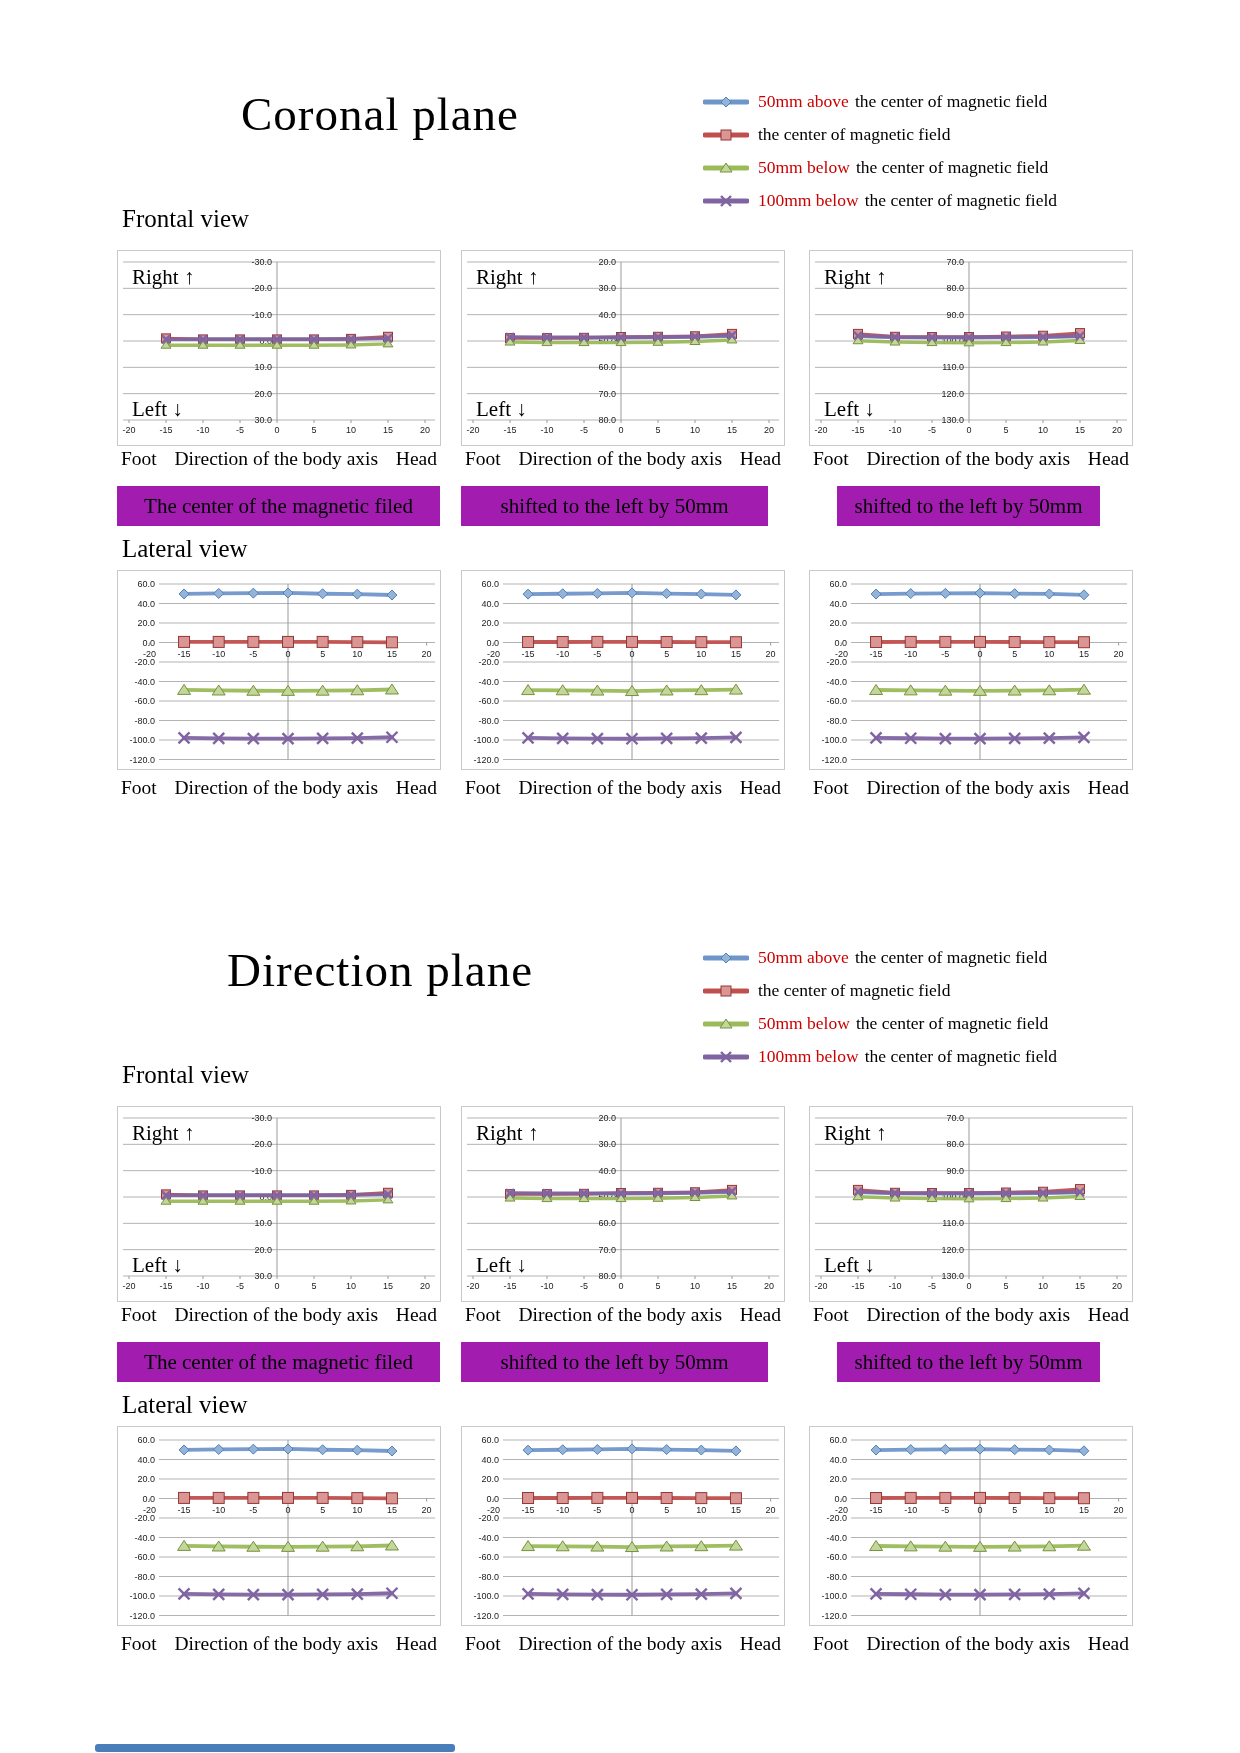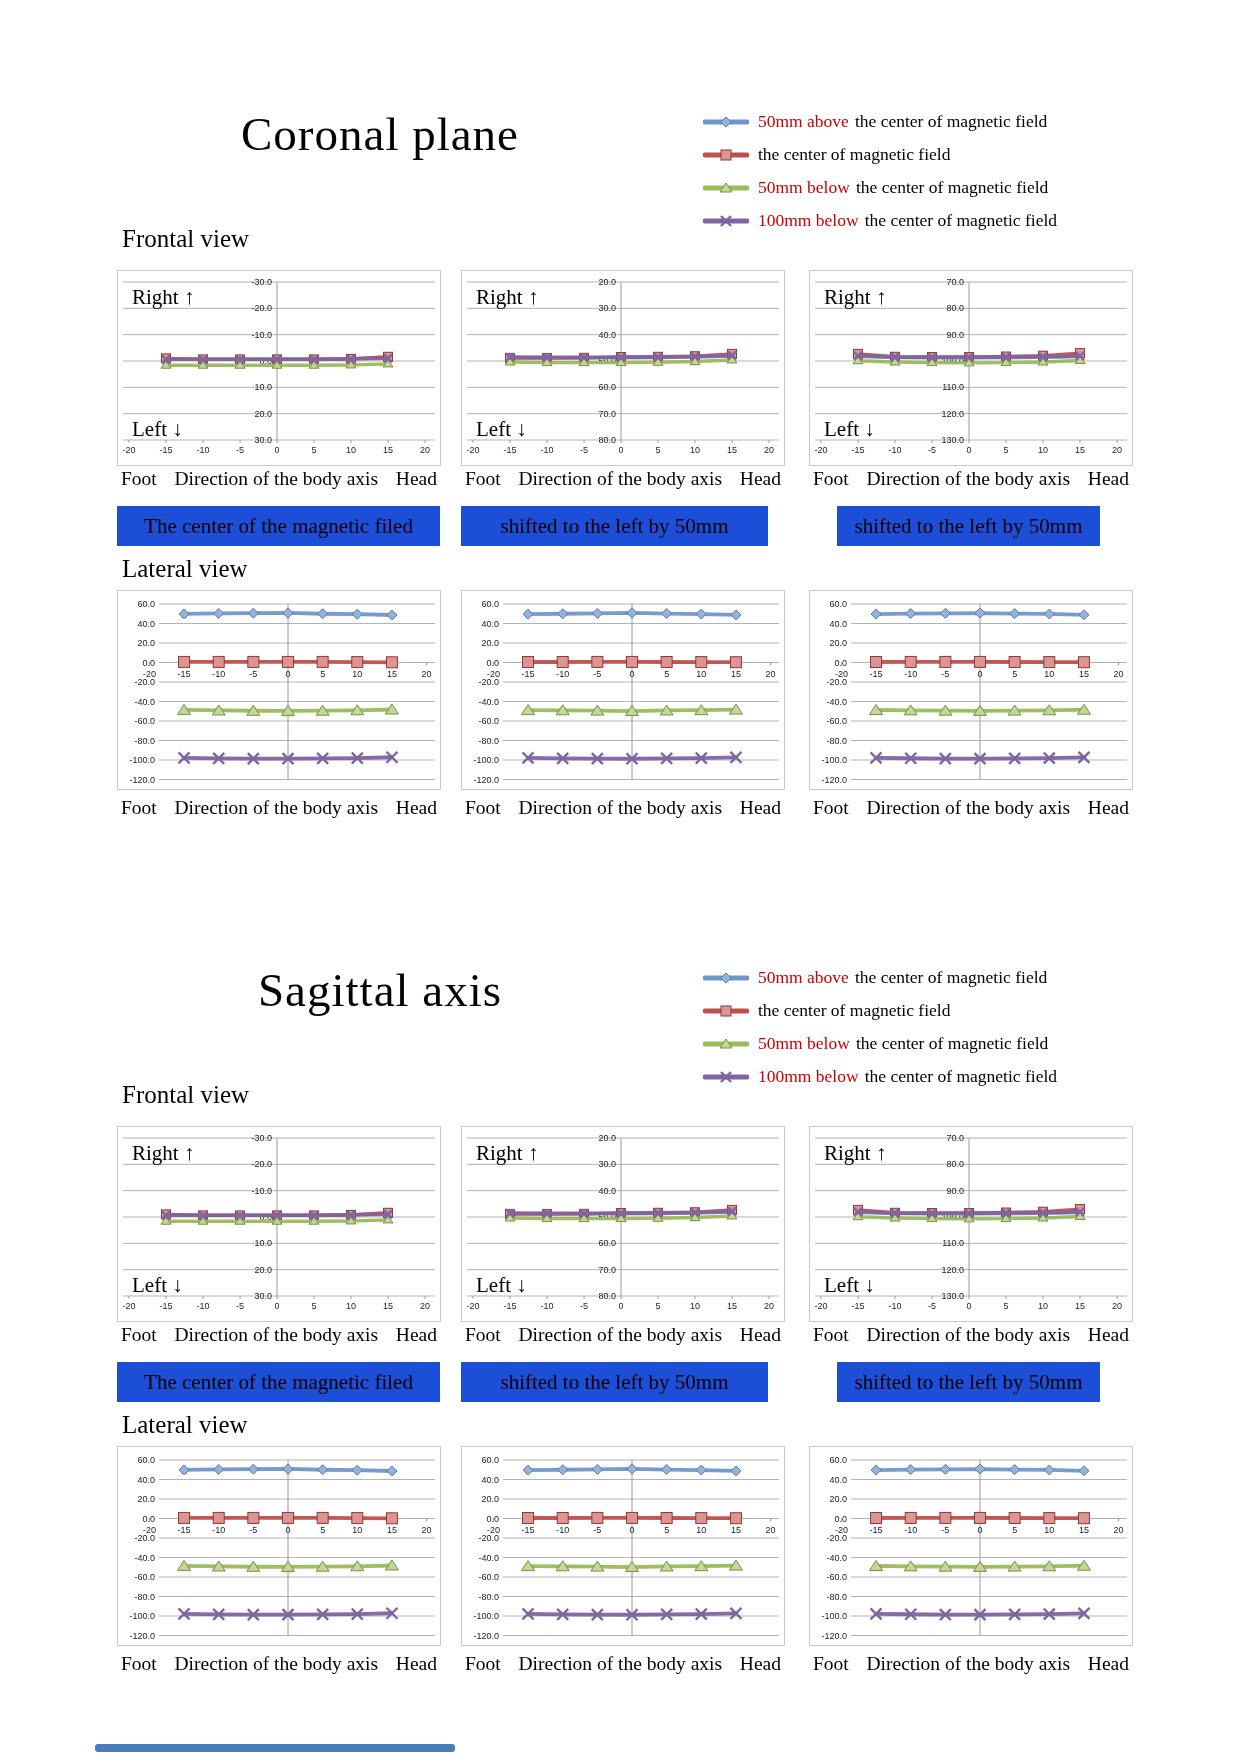--- a/index.html
+++ b/index.html
@@ -1,18 +1,18 @@
 <!DOCTYPE html>
 <html><head>
 <meta charset="utf-8">
 <style>
   html,body{margin:0;padding:0;background:#fff;}
   body{position:relative;width:1240px;height:1753px;overflow:hidden;
        font-family:"Liberation Serif",serif;color:#000;}
-  .section{position:absolute;left:0;width:1056px;height:740px;margin-top:20px;}
+  .section{position:absolute;left:0;width:1056px;height:740px;}
   #sec-coronal{top:85px;}
   #sec-sagittal{top:941px;}
   .sec-title{position:absolute;left:200px;top:2px;width:360px;text-align:center;
              font-size:47px;font-weight:400;letter-spacing:1px;}
   .legend{position:absolute;left:703px;top:0;}
   .legend-row{display:flex;align-items:center;height:33px;}
   .legend-marker{width:46px;height:16px;margin-right:9px;flex:0 0 auto;}
   .legend-hl{color:#cc0000;font-size:17.5px;margin-right:6px;white-space:nowrap;}
   .legend-hl:empty{display:none;margin:0;}
   .legend-rest{font-size:17.5px;color:#000;white-space:nowrap;}
@@ -21,21 +21,21 @@
   .lateral-heading{top:450px;text-align:center;}
   .chart{position:absolute;background:#ef4444;}
   .frontal-chart{top:165px;width:324px;height:196px;}
   .lateral-chart{top:485px;width:324px;height:200px;}
   .col1{left:117px;} .col2{left:461px;} .col3{left:809px;}
   .foot-row{position:absolute;width:316px;display:flex;justify-content:space-between;
             font-size:19.5px;padding:0 4px;}
   .foot-frontal{top:363px;}
   .foot-lateral{top:692px;}
   .caption{position:absolute;top:401px;height:40px;line-height:40px;text-align:center;
-           background:#1d4ed8;font-size:21px;}
+           background:#a21caf;font-size:21px;}
   .cap1{left:117px;width:323px;}
   .cap2{left:461px;width:307px;}
   .cap3{left:837px;width:263px;}
   .bottom-bar{position:absolute;left:95px;top:1744px;width:360px;height:8px;border-radius:3px;}
   svg text{font-family:"Liberation Sans",sans-serif;fill:#222;}
   svg text.corner{font-family:"Liberation Serif",serif;font-size:21px;fill:#000;}
 </style>
 </head>
 <body>
 
@@ -589,21 +589,21 @@
     <span>Head</span>
   </div>
   <div class="foot-row foot-lateral col3">
     <span>Foot</span>
     <span>Direction of the body axis</span>
     <span>Head</span>
   </div>
 </div>
 
 <div class="section" id="sec-sagittal">
-  <div class="sec-title">Sagittal axis</div>
+  <div class="sec-title">Direction plane</div>
 
   <div class="legend">
     <div class="legend-row">
       <svg class="legend-marker" viewBox="0 0 46 16">
           <line x1="2" y1="8" x2="44" y2="8" stroke="#6f96c9" stroke-width="5" stroke-linecap="round"></line>
           <polygon points="23,3 28,8 23,13 18,8" fill="#95b3d7" stroke="#4f81bd" stroke-width="1"></polygon>
         </svg>
       <span class="legend-hl">50mm above</span>
       <span class="legend-rest">the center of magnetic field</span>
     </div>

